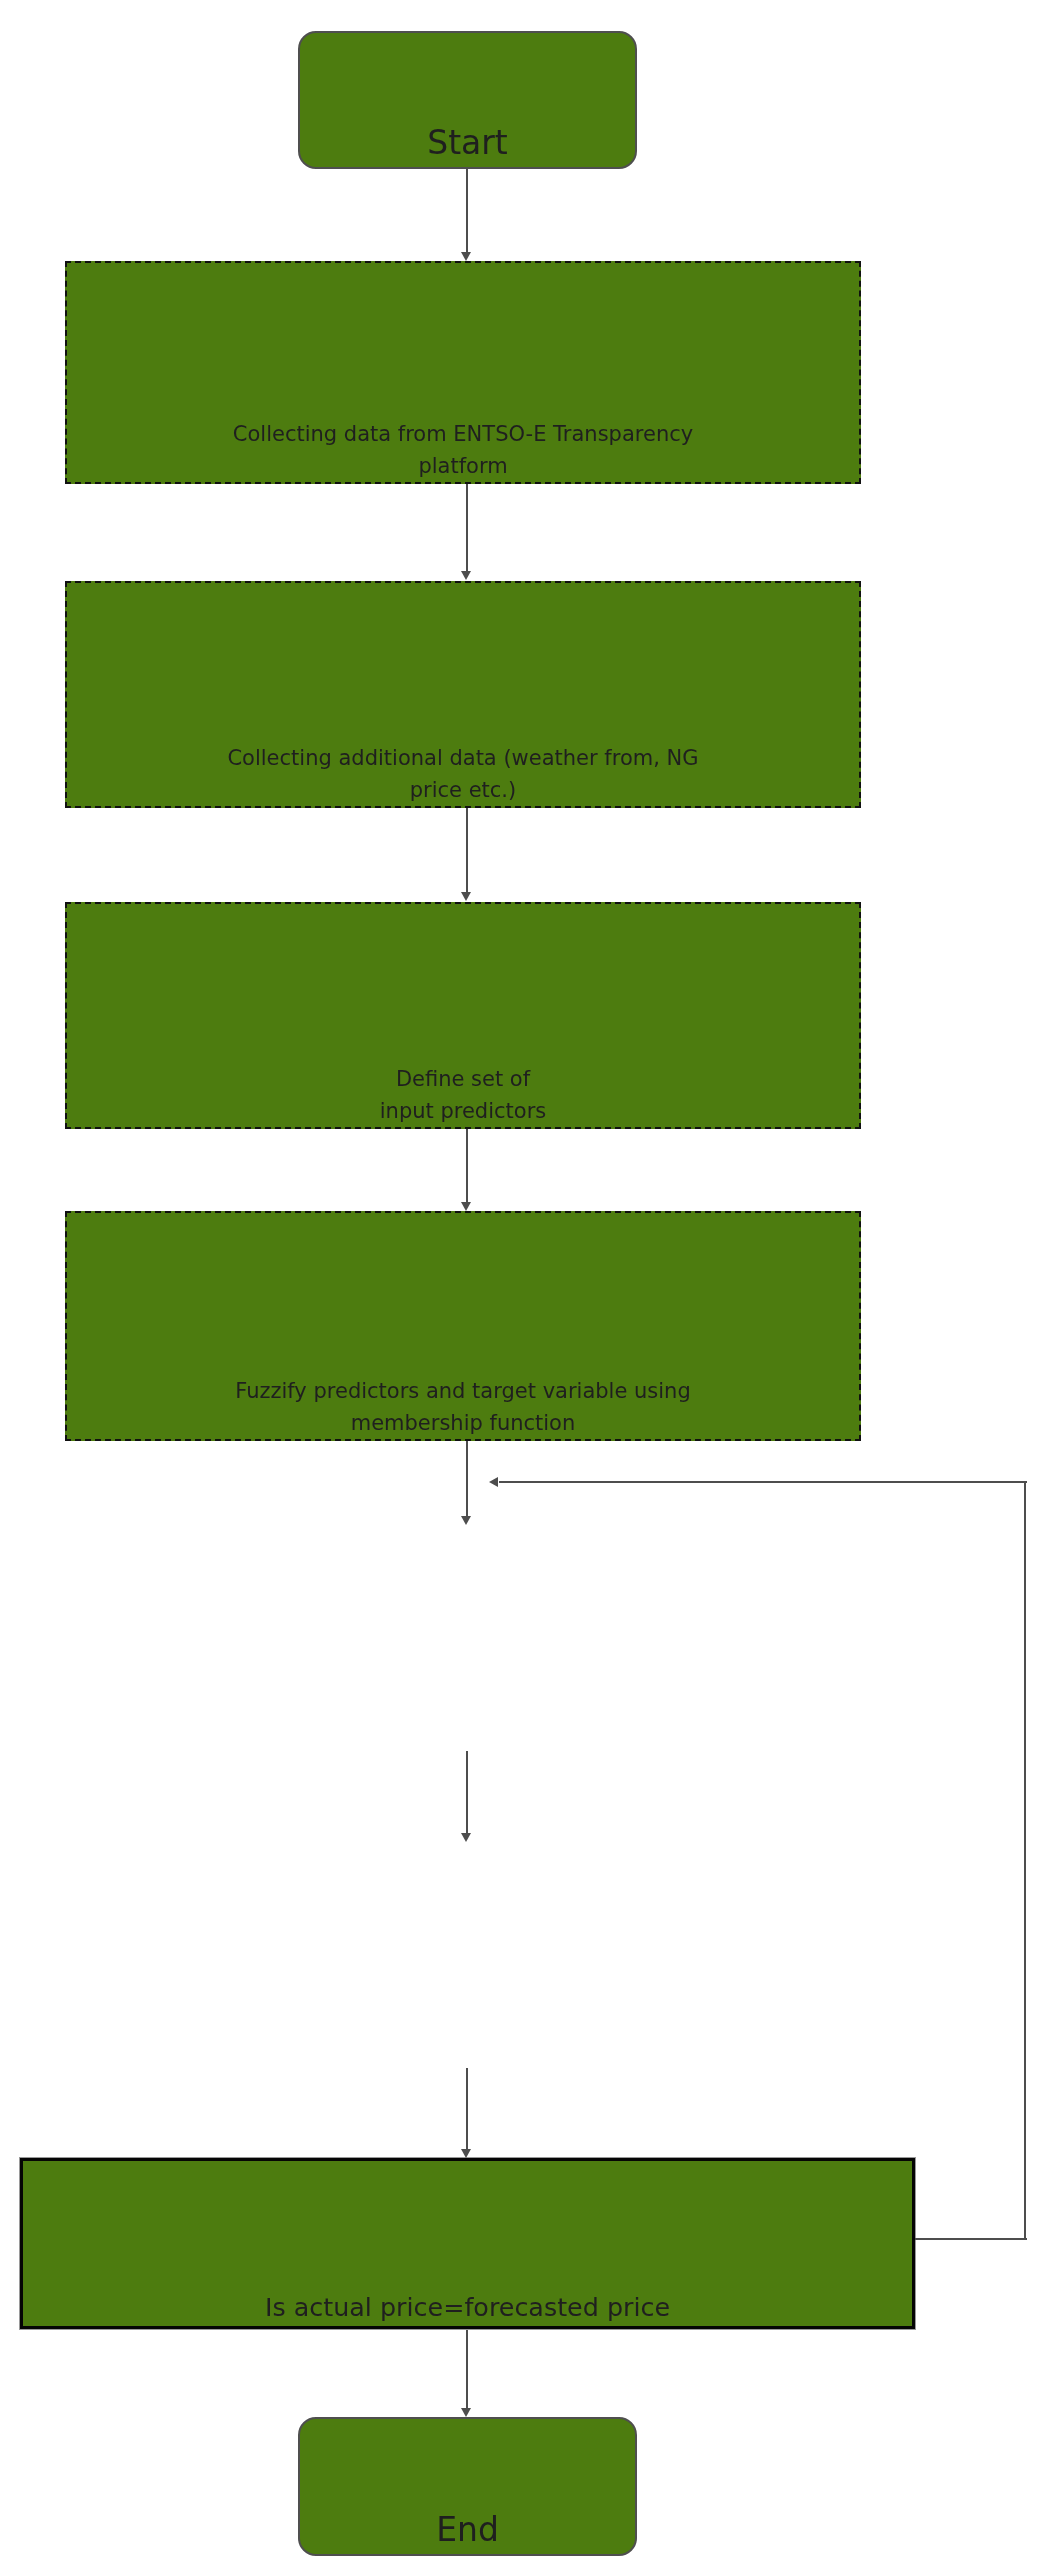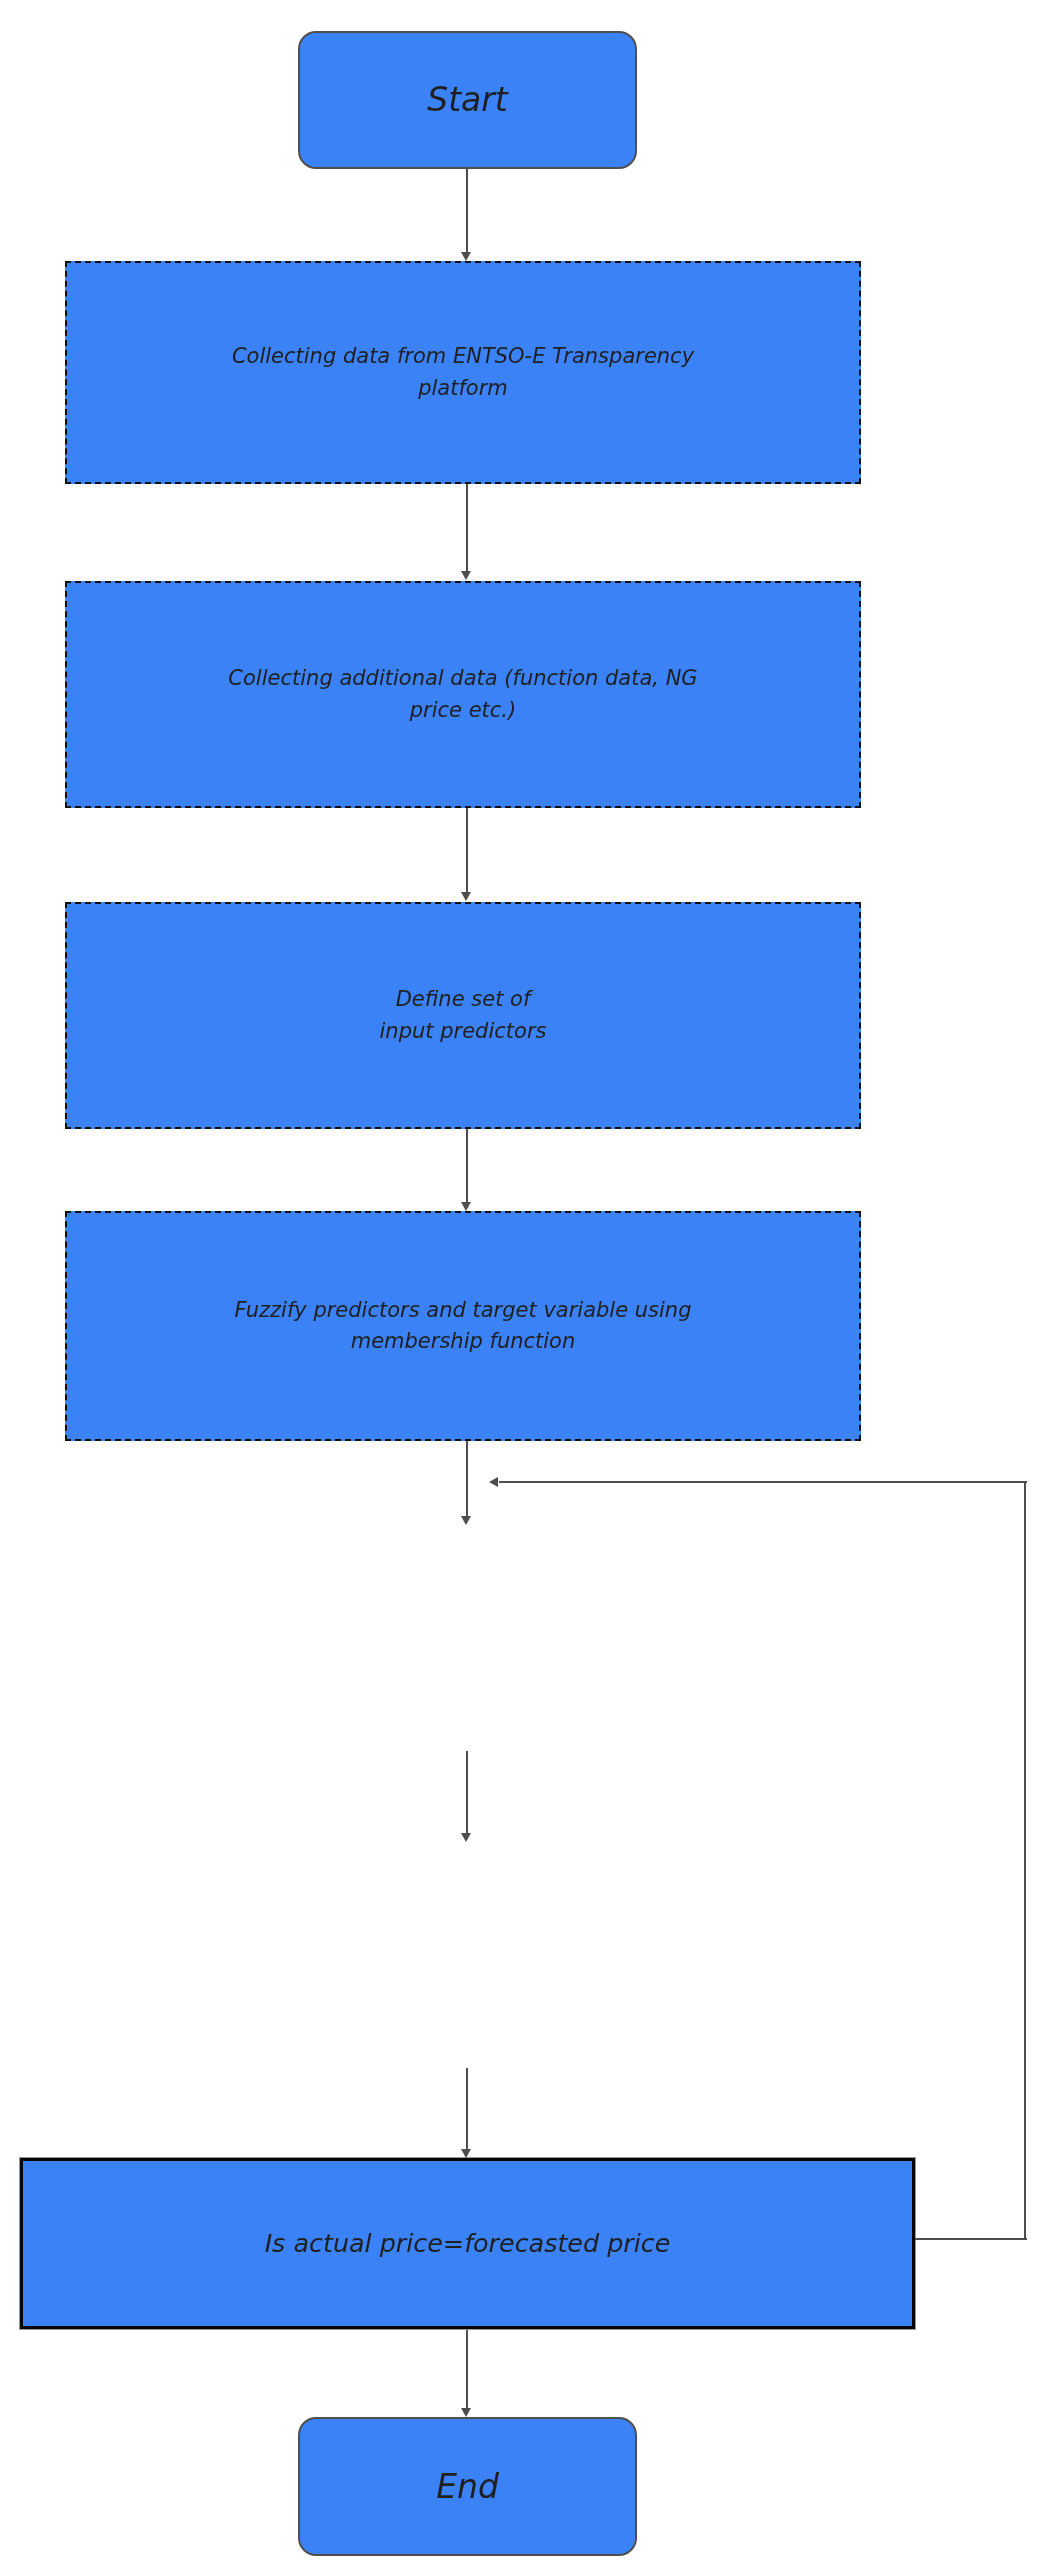--- a/index.html
+++ b/index.html
@@ -7,26 +7,25 @@
     position: relative;
     width: 1043px;
     height: 2576px;
     background: #ffffff;
     font-family: "DejaVu Sans", "Liberation Sans", sans-serif;
     color: #1f1f1f;
   }
   .node {
     position: absolute;
     box-sizing: border-box;
-    background: #3b82f6;
+    background: #4d7c0f;
     display: flex;
-    align-items: center;
+    align-items: flex-end;
     justify-content: center;
     text-align: center;
-    font-style: italic;
   }
   .label {
     white-space: pre-line;
     line-height: 1.5;
     color: #1f1f1f;
   }
   .terminal {
     border: 2.4px solid #4f4f4f;
     border-radius: 18px;
     font-size: 33px;
@@ -78,21 +77,21 @@
   <div class="node terminal" style="left:298px; top:31px; width:339px; height:138px;">
     <span class="label">Start</span>
   </div>
 
   <div class="node process" style="left:65px; top:261px; width:796px; height:223px;">
     <span class="label">Collecting data from ENTSO-E Transparency
 platform</span>
   </div>
 
   <div class="node process" style="left:65px; top:581px; width:796px; height:227px;">
-    <span class="label">Collecting additional data (function data, NG
+    <span class="label">Collecting additional data (weather from, NG
 price etc.)</span>
   </div>
 
   <div class="node process" style="left:65px; top:1211px; width:796px; height:230px;">
     <span class="label">Fuzzify predictors and target variable using
 membership function</span>
   </div>
 
   <div class="node process" style="left:65px; top:902px; width:796px; height:227px;">
     <span class="label">Define set of

